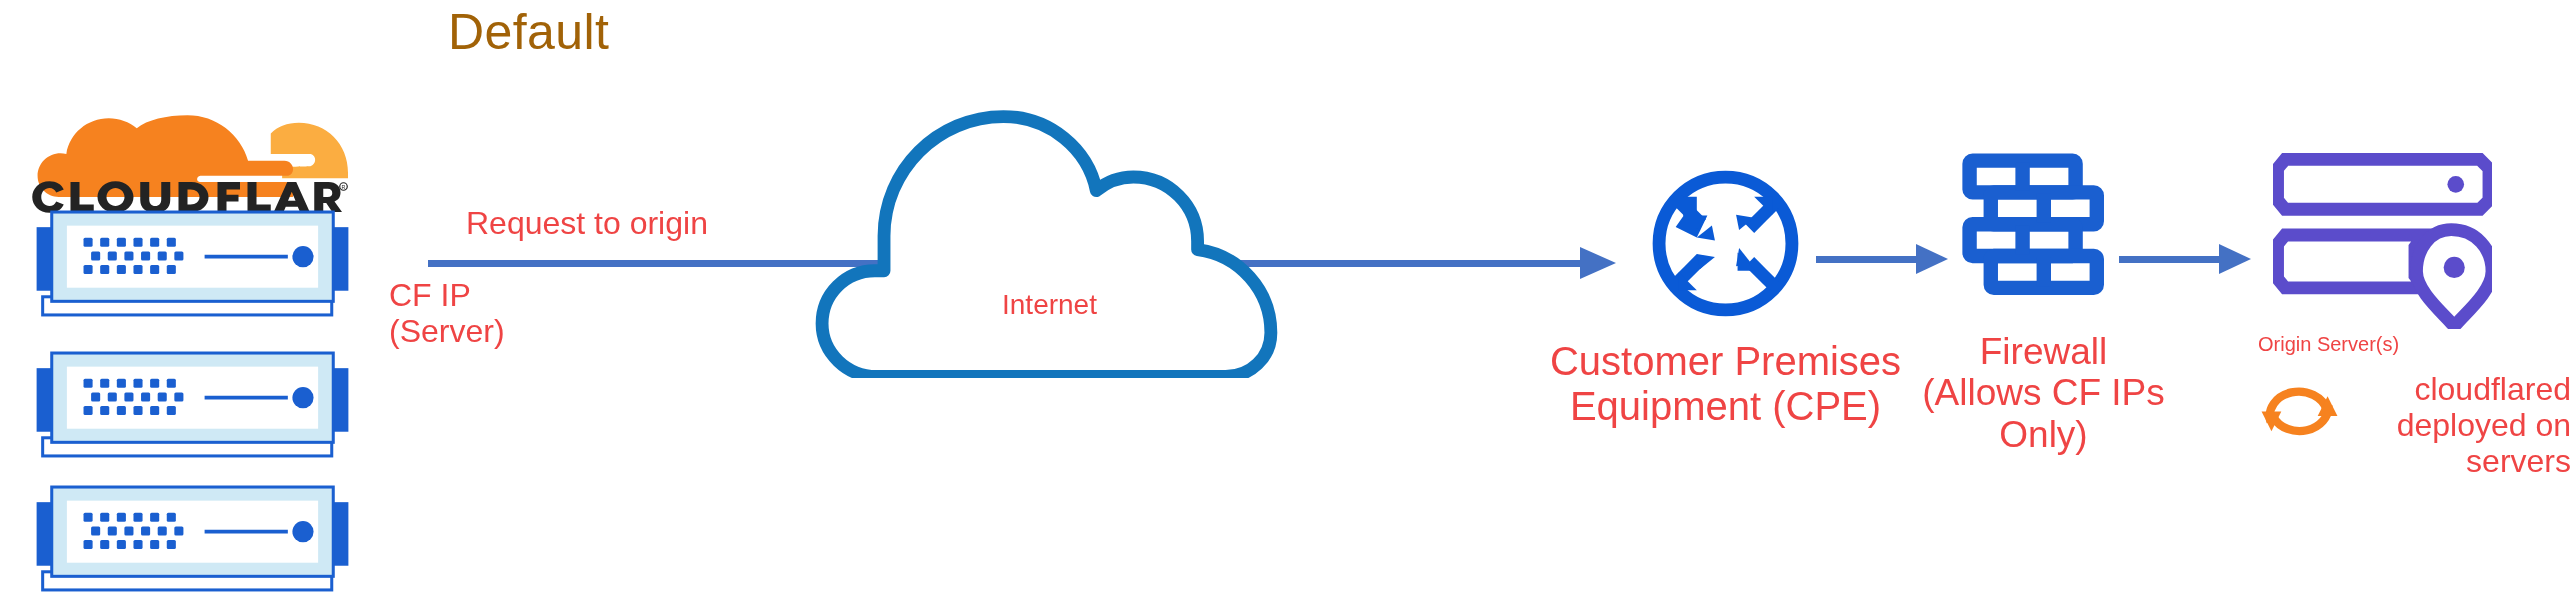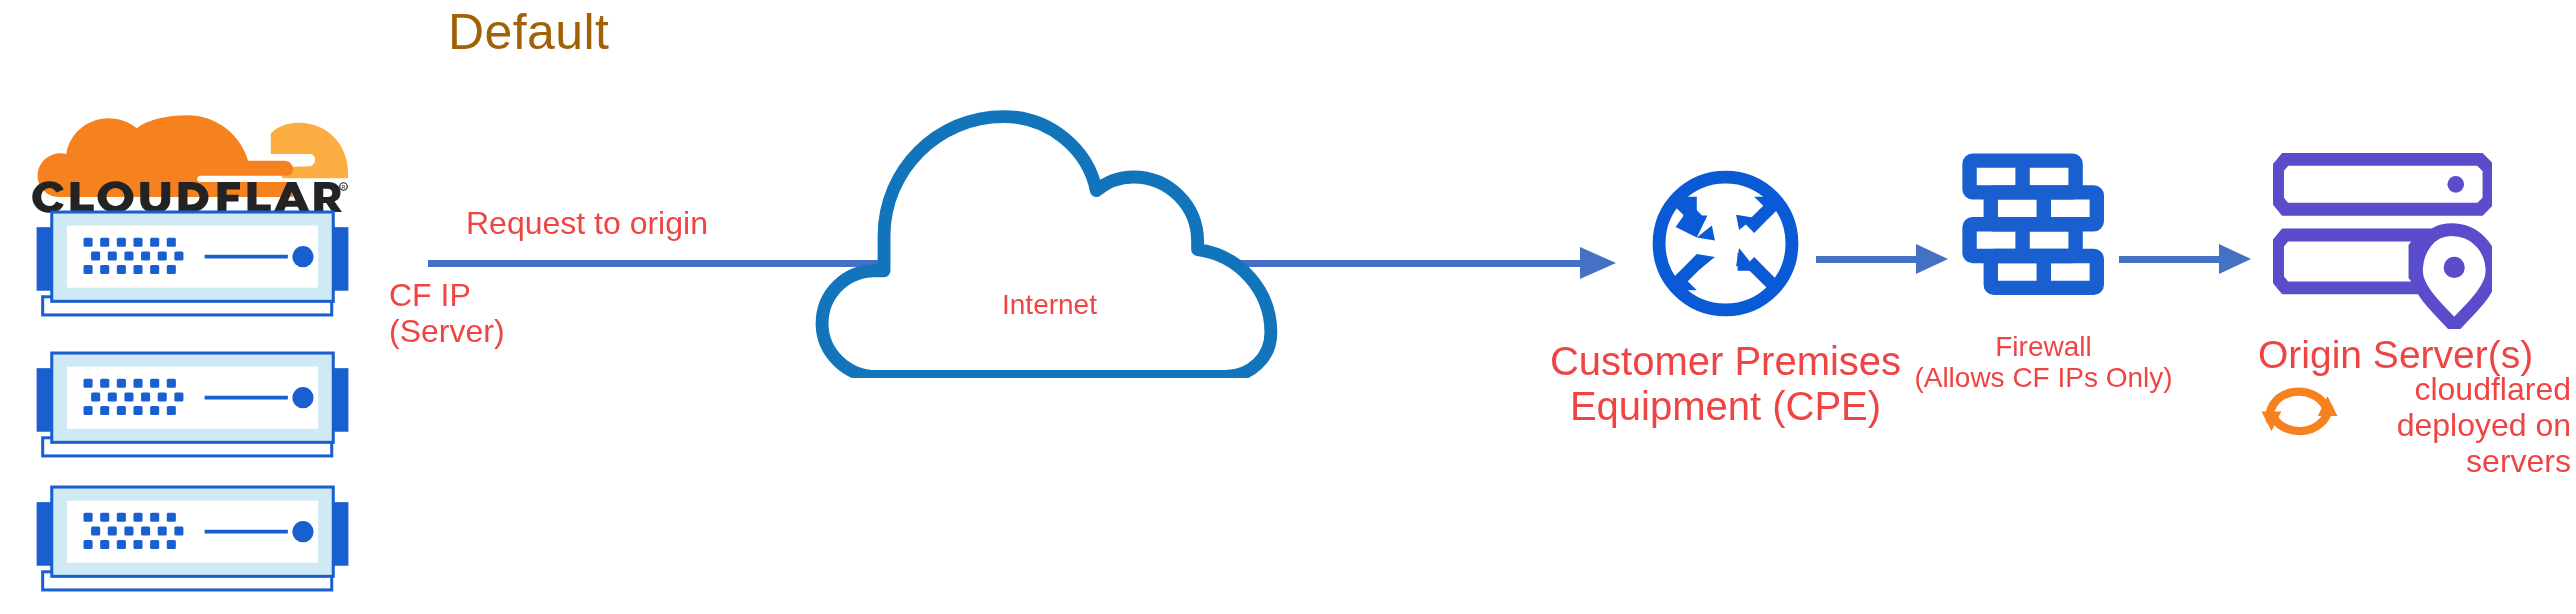--- a/index.html
+++ b/index.html
@@ -42,25 +42,25 @@
   .mini-head{width:0;height:0;top:244px;
      border-top:15px solid transparent;border-bottom:15px solid transparent;
      border-left:32px solid #4471C4;}
   #a2-line{left:1816px;width:102px;}
   #a2-head{left:1916px;}
   #a3-line{left:2119px;width:102px;}
   #a3-head{left:2219px;}
 
   
   #fw-icon{left:1962px;top:153px;width:156px;height:150px;}
-  #lbl-fw{left:1877px;top:331px;width:333px;text-align:center;font-size:28px;}
+  #lbl-fw{left:1877px;top:331px;width:333px;text-align:center;font-size:37px;}
 
   
   #origin-icon{left:2273px;top:150px;width:219px;height:179px;}
-  #lbl-origin{left:2258px;top:333px;font-size:39px;}
+  #lbl-origin{left:2258px;top:333px;font-size:20px;}
   #sync-icon{left:2257px;top:378px;width:85px;height:70px;}
   #lbl-cloudflared{left:2352px;top:372px;width:219px;font-size:32px;text-align:right;}
 </style>
 </head>
 <body>
 
 <div class="abs" id="title">Default</div>
 
 <div class="abs" id="cf-logo">
   <svg width="318" height="114" viewBox="0 0 420 150">

